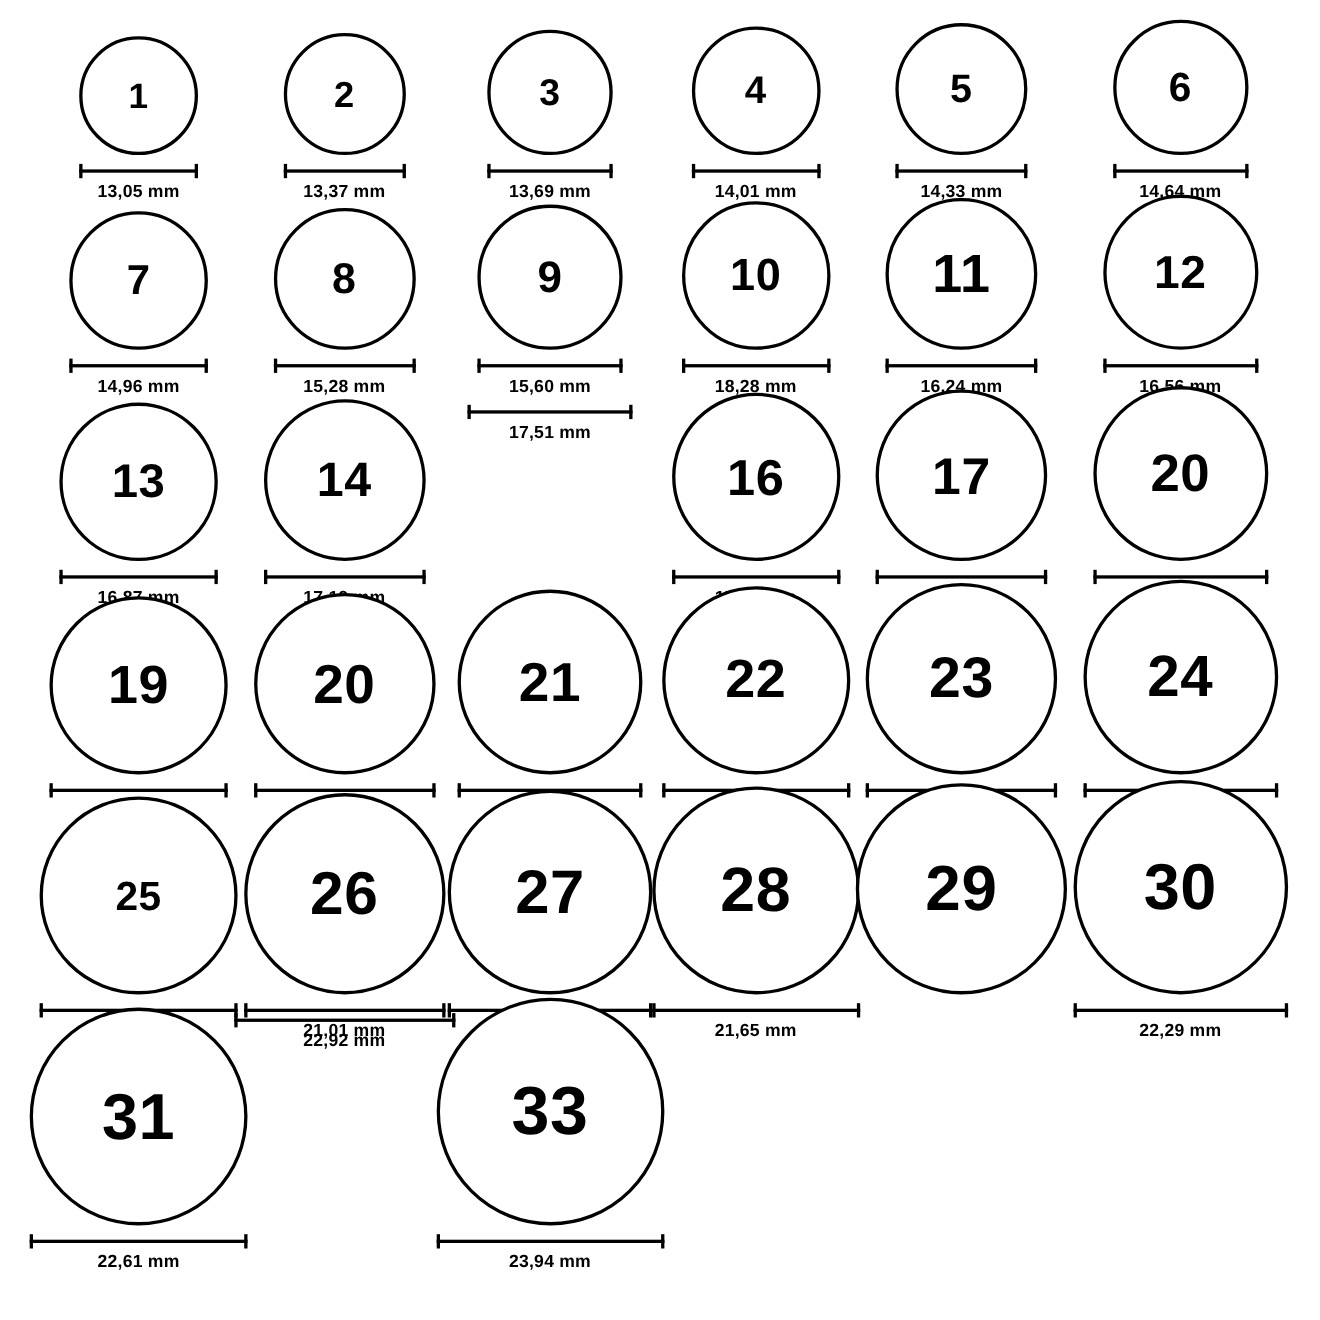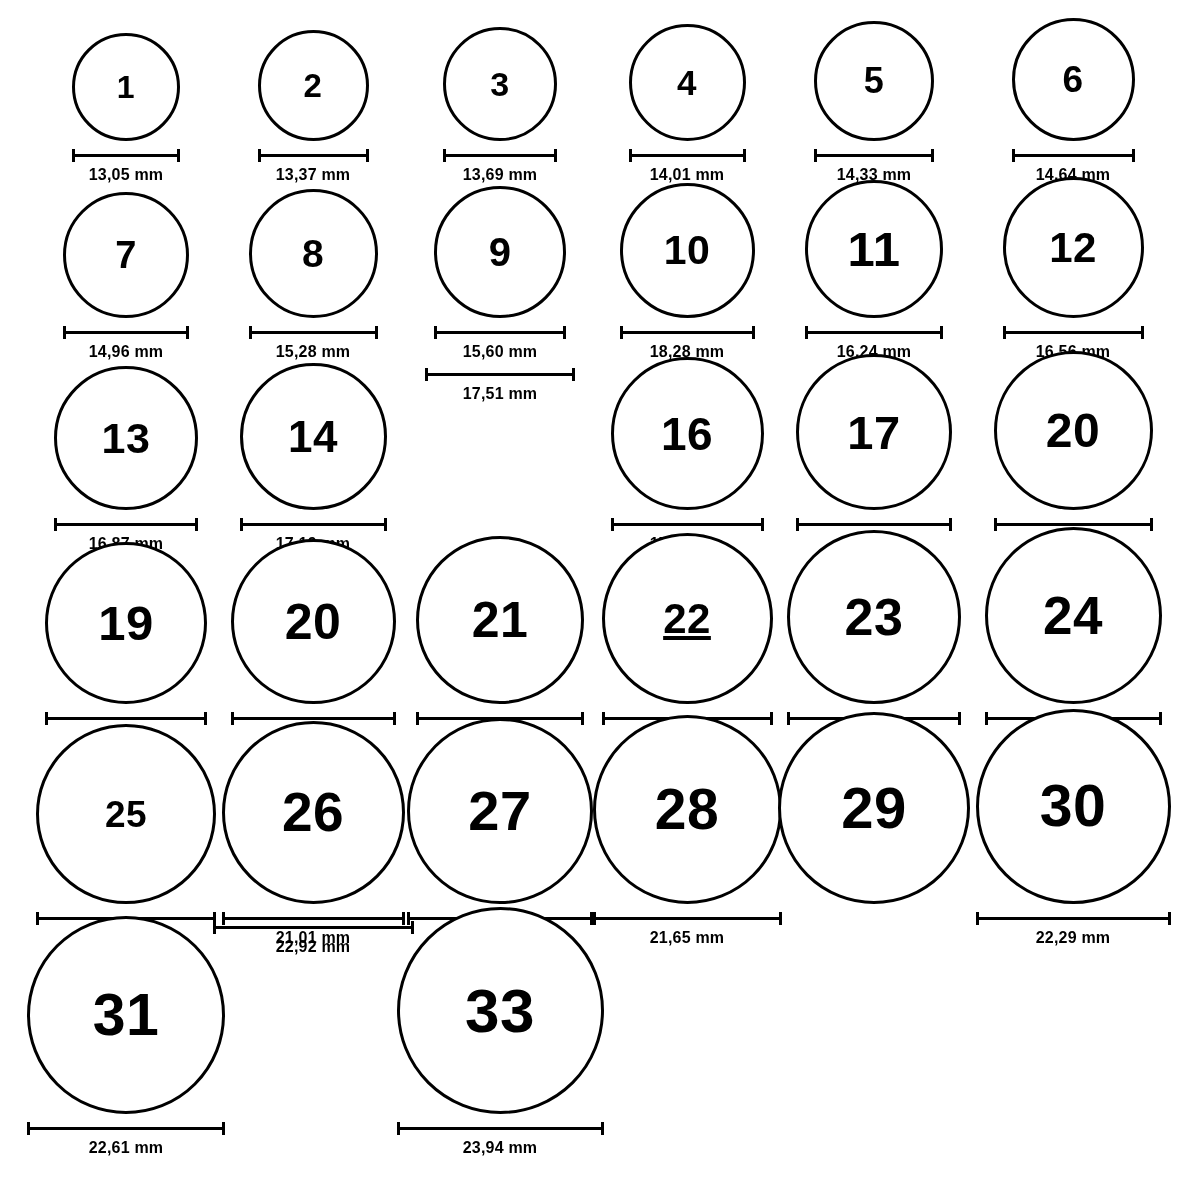--- a/index.html
+++ b/index.html
@@ -345,21 +345,21 @@
         <div class="measure-bar" style="width: 168px;">
           <div class="bar-line"></div>
           <div class="tick left"></div>
           <div class="tick right"></div>
         </div>
         <div class="measure-label">19,42 mm</div>
       </div>
     </div>
     <div class="size-cell" style="left: 601.5px; top: 533px; width: 171px;">
       <div class="ring-circle" style="width: 171px; height: 171px;">
-        <span class="ring-number" style="font-size: 42px; text-decoration: underline;">22</span>
+        <span class="ring-number" style="font-size: 49px;">22</span>
       </div>
       <div class="measure-wrap" style="margin-top: 8px;">
         <div class="measure-bar" style="width: 171px;">
           <div class="bar-line"></div>
           <div class="tick left"></div>
           <div class="tick right"></div>
         </div>
         <div class="measure-label">19,74 mm</div>
       </div>
     </div>

